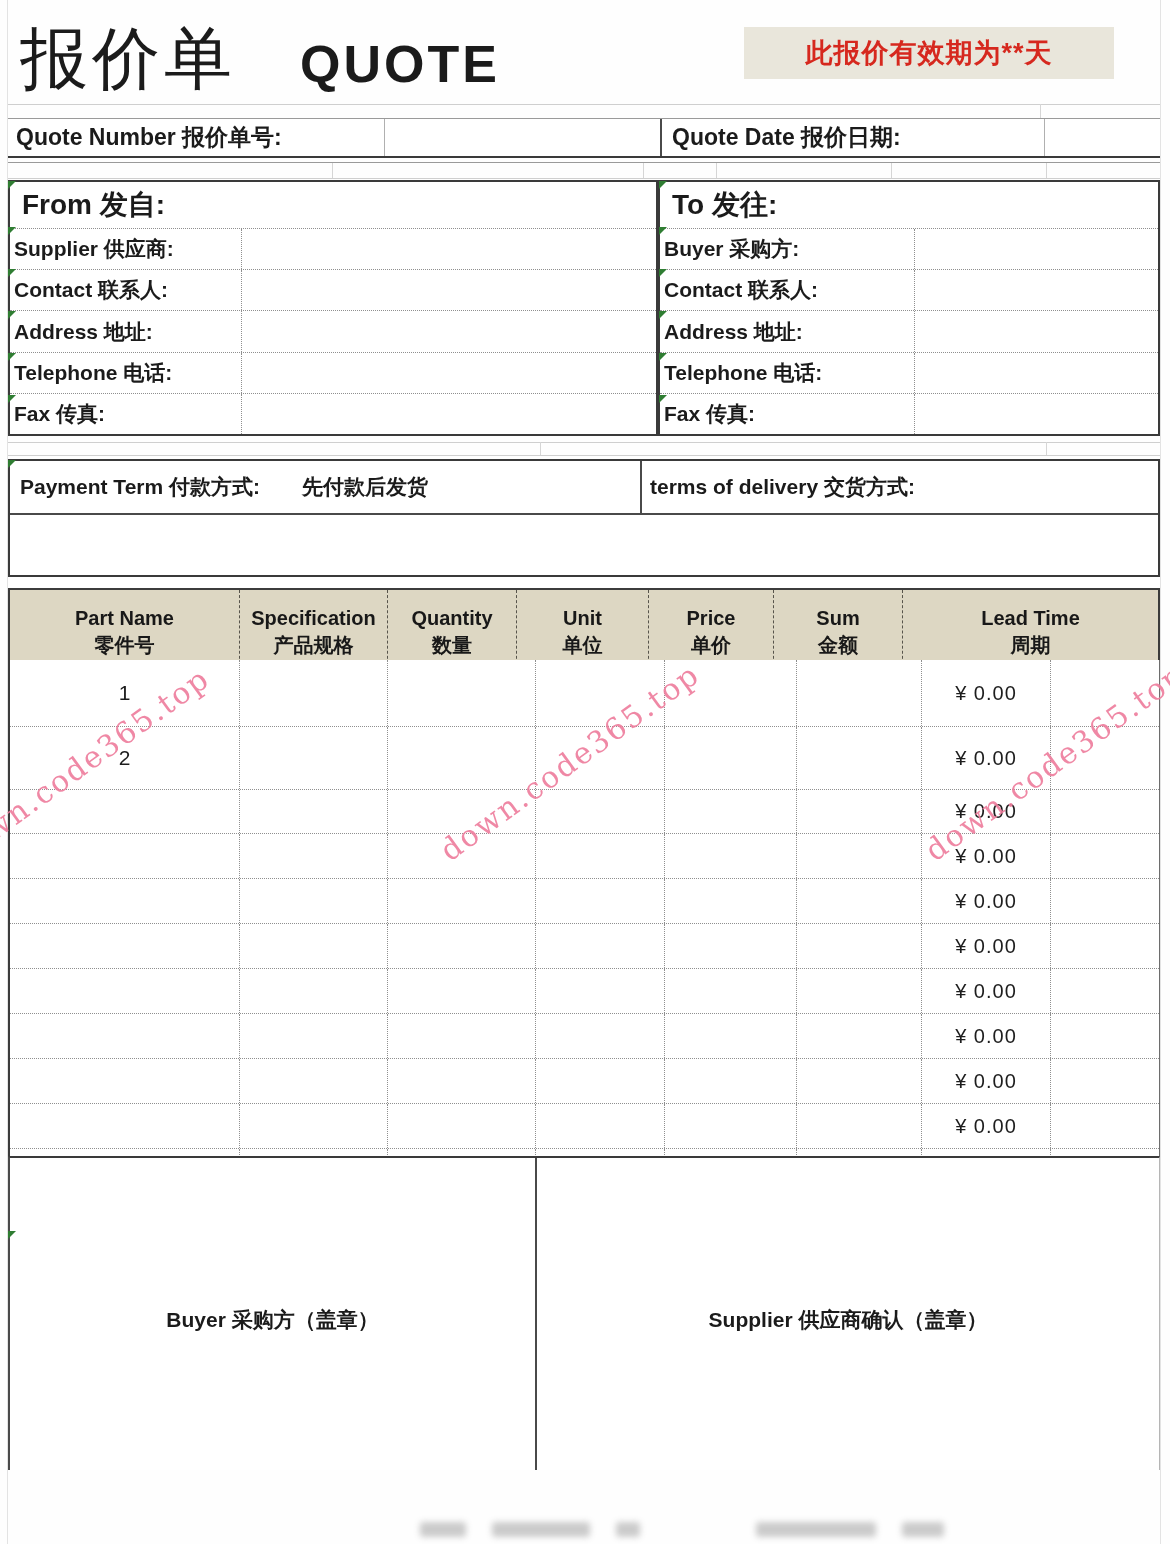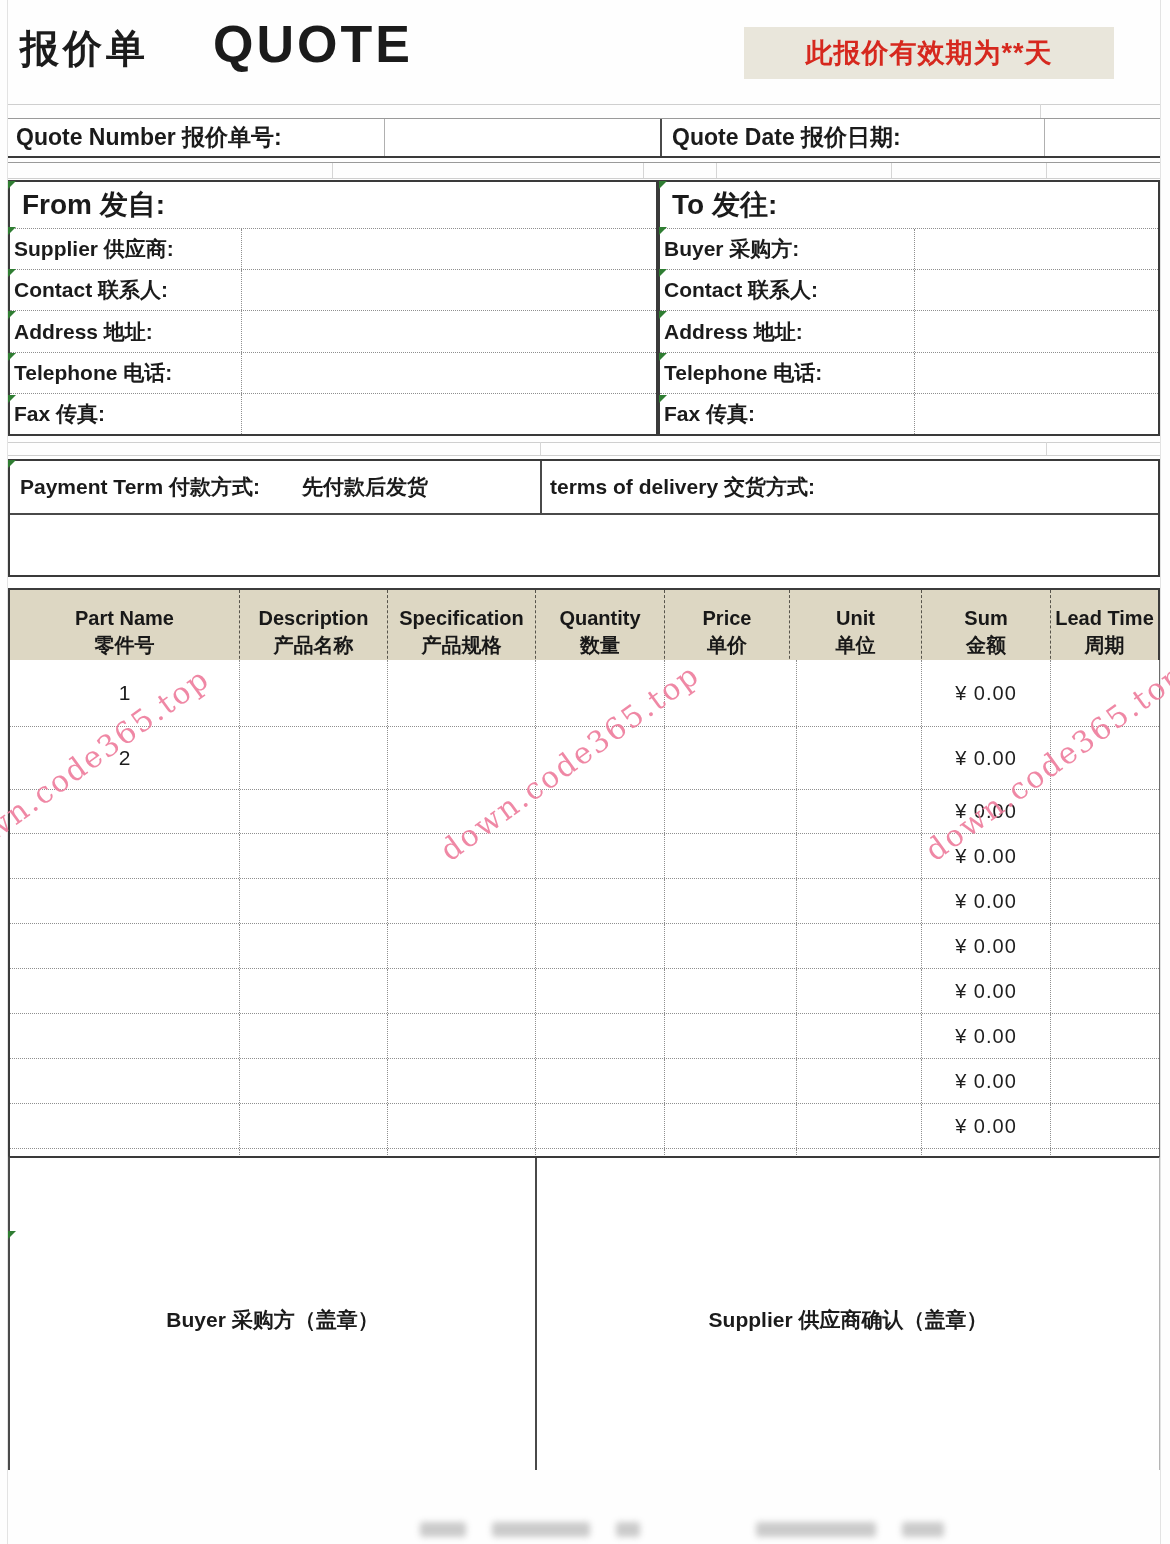--- a/index.html
+++ b/index.html
@@ -10,21 +10,21 @@
   }
   .abs{position:absolute;box-sizing:border-box;}
 
   
   .edge-line{position:absolute;background:#e3e3e3;width:1px;top:0;bottom:0;}
   .hline{position:absolute;height:1px;background:#cfcfcf;}
   .vtick{position:absolute;width:1px;background:#d6d6d6;}
 
   
   .title-wrap{left:20px;top:14px;display:flex;gap:64px;align-items:baseline;}
-  .title-zh{font-size:39px;font-weight:bold;letter-spacing:4px;}
+  .title-zh{font-size:68px;font-weight:normal;letter-spacing:4px;}
   .title-en{font-size:52px;font-weight:bold;letter-spacing:3px;}
   .banner{
     left:744px;top:27px;width:370px;height:52px;
     background:var(--banner-bg,#e9e6db);
     display:flex;align-items:center;justify-content:center;
     color:var(--accent-red,#d6281e);font-size:27px;font-weight:bold;letter-spacing:1px;
   }
 
   
   .quote-row{left:8px;top:118px;width:1152px;height:40px;display:flex;
@@ -43,21 +43,21 @@
   .kv-row{flex:1;display:flex;border-top:1px dotted #8f8f8f;}
   .kv-label{display:flex;align-items:center;padding-left:4px;font-size:21px;font-weight:bold;
     border-right:1px dotted #8f8f8f;box-sizing:border-box;}
   .from-t .kv-label{width:232px;}
   .to-t .kv-label{width:255px;}
   .kv-value{flex:1;}
 
   
   .payment-box{left:8px;top:459px;width:1152px;height:118px;border:2px solid #3a3a3a;background:#fff;}
   .pay-row1{height:52px;display:flex;border-bottom:2px solid #4a4a4a;}
-  .pay-left{width:532px;box-sizing:border-box;border-right:2px solid #4a4a4a;
+  .pay-left{width:632px;box-sizing:border-box;border-right:2px solid #4a4a4a;
     display:flex;align-items:center;padding-left:10px;font-size:21px;font-weight:bold;}
   .pay-left .pay-value{margin-left:42px;}
   .pay-right{flex:1;display:flex;align-items:center;padding-left:8px;font-size:21px;font-weight:bold;}
   .pay-row2{height:64px;}
 
   
   .items-header{left:8px;top:588px;width:1152px;height:88px;display:flex;
     background:var(--header-bg,#ddd7c3);border:2px solid #3b3b3b;}
   .hcell{box-sizing:border-box;display:flex;flex-direction:column;align-items:center;justify-content:center;
     font-size:20px;font-weight:bold;line-height:27px;color:#181818;border-right:1px dashed #57544b;}
@@ -209,39 +209,35 @@
     </div>
   </div>
   <div class="pay-row2"></div>
 </div>
 
 <div class="abs items-header">
   <div class="hcell c0">
     <span>Part Name</span>
     <span>零件号</span>
   </div>
-  <div class="hcell c1">
-    <span>Description</span>
-    <span>产品名称</span>
-  </div>
   <div class="hcell c2">
     <span>Specification</span>
     <span>产品规格</span>
   </div>
   <div class="hcell c3">
     <span>Quantity</span>
     <span>数量</span>
   </div>
+  <div class="hcell c4">
+    <span>Unit</span>
+    <span>单位</span>
+  </div>
   <div class="hcell c5">
     <span>Price</span>
     <span>单价</span>
-  </div>
-  <div class="hcell c4">
-    <span>Unit</span>
-    <span>单位</span>
   </div>
   <div class="hcell c6">
     <span>Sum</span>
     <span>金额</span>
   </div>
   <div class="hcell c7">
     <span>Lead Time</span>
     <span>周期</span>
   </div>
 </div>

